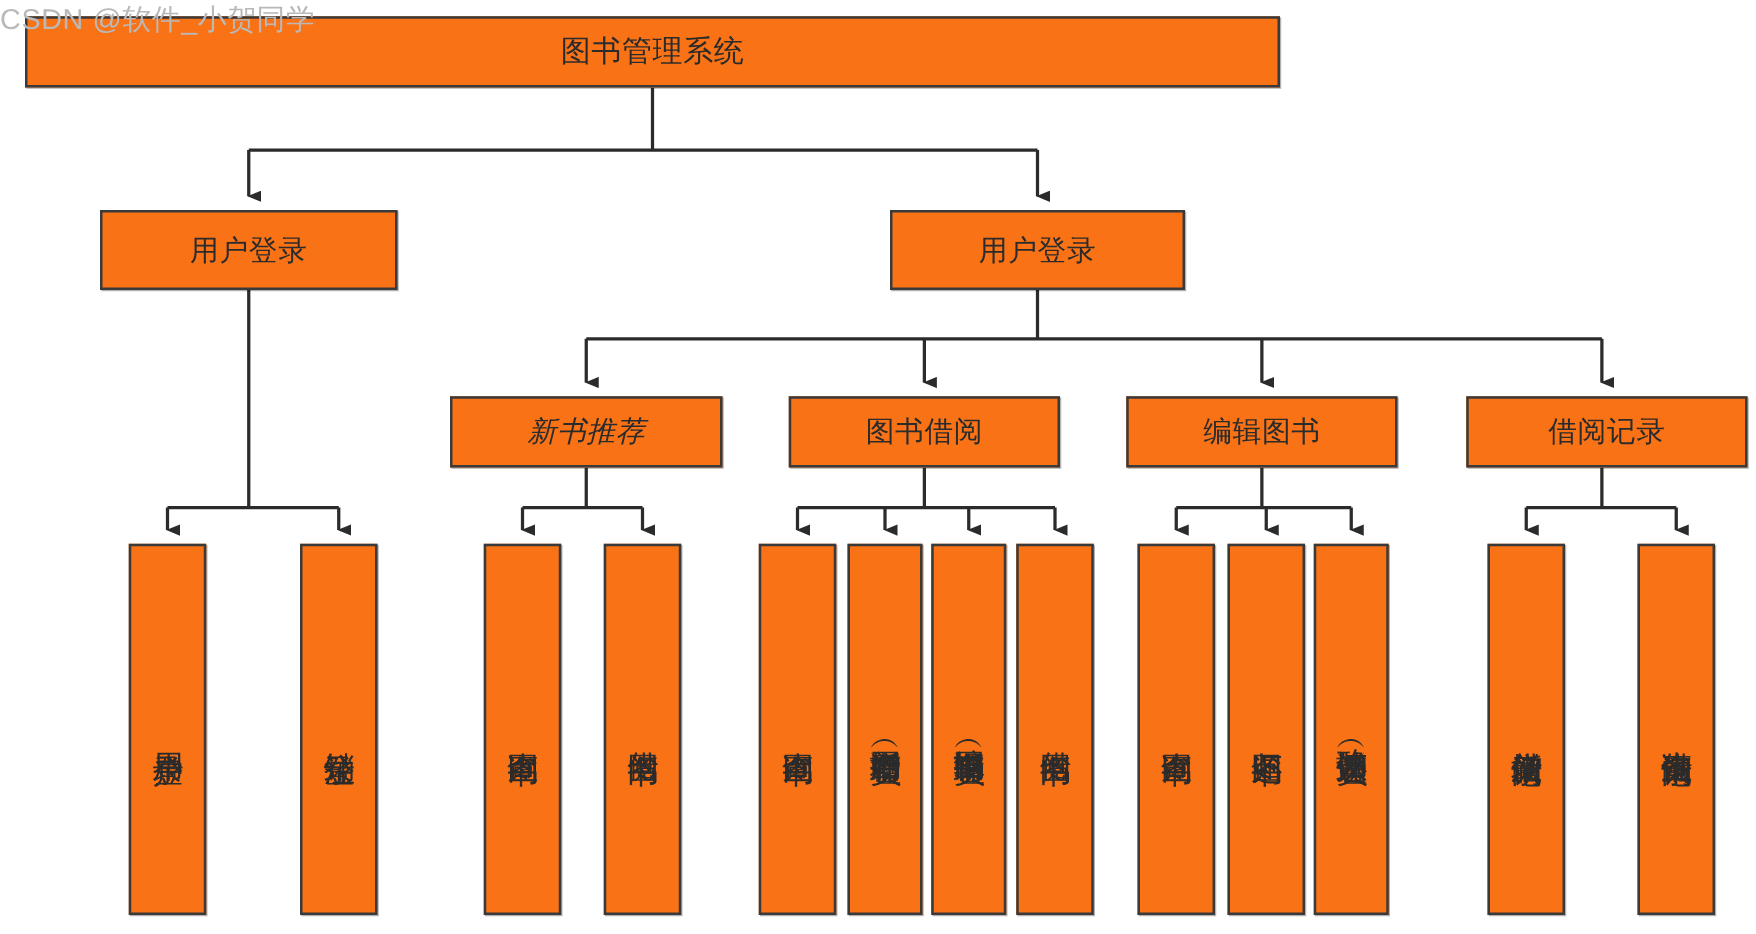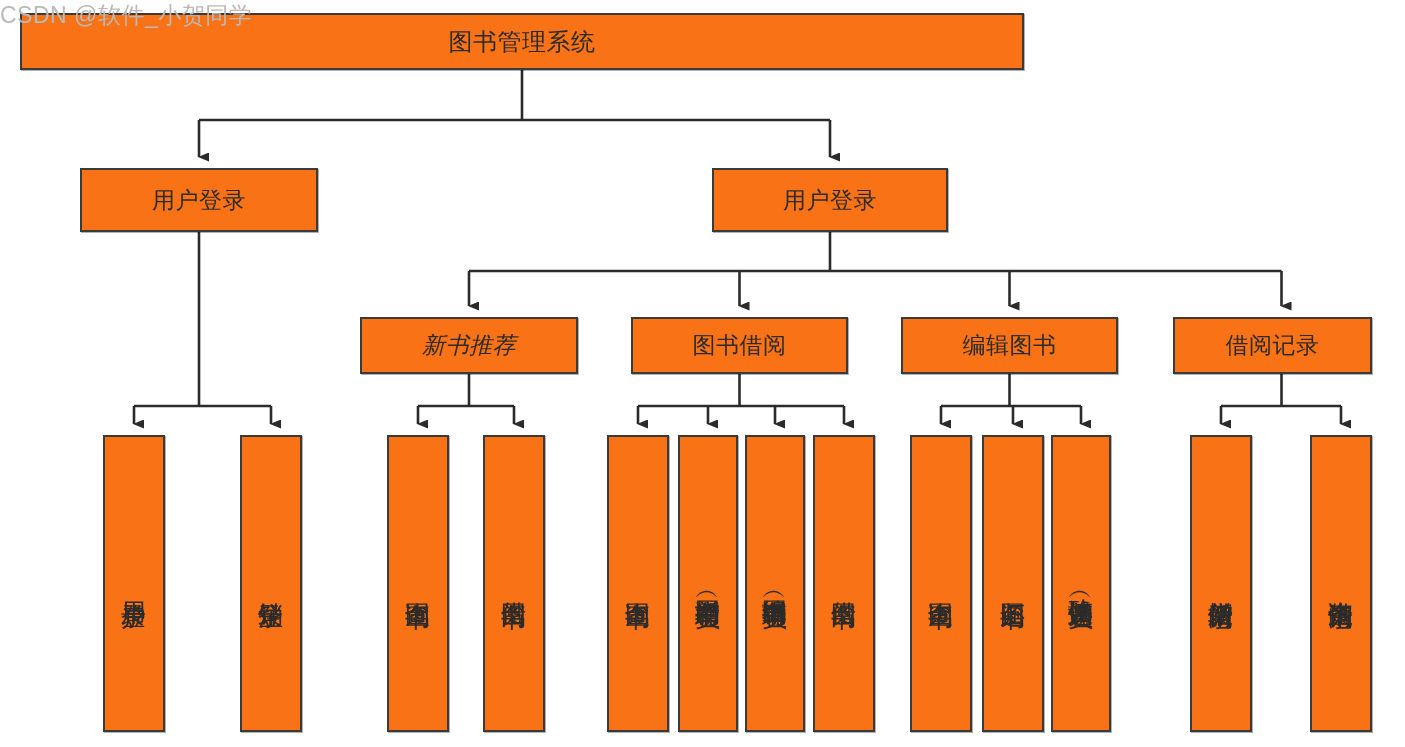--- a/index.html
+++ b/index.html
@@ -129,21 +129,21 @@
       </div>
       <div class="node horizontal" style="left: 360px; top: 317px; width: 218px; height: 57px; font-style: italic;">
         <span class="node-label">新书推荐</span>
       </div>
       <div class="node horizontal" style="left: 631px; top: 317px; width: 217px; height: 57px;">
         <span class="node-label">图书借阅</span>
       </div>
       <div class="node horizontal" style="left: 901px; top: 317px; width: 217px; height: 57px;">
         <span class="node-label">编辑图书</span>
       </div>
-      <div class="node horizontal" style="left: 1173px; top: 317px; width: 199px; height: 57px;">
+      <div class="node horizontal" style="left: 1173px; top: 317px; width: 225px; height: 57px;">
         <span class="node-label">借阅记录</span>
       </div>
       <div class="node vertical" style="left: 103px; top: 435px; width: 62px; height: 297px;">
         <span class="node-label">用户登录</span>
       </div>
       <div class="node vertical" style="left: 240px; top: 435px; width: 62px; height: 297px;">
         <span class="node-label">注销登录</span>
       </div>
       <div class="node vertical" style="left: 387px; top: 435px; width: 62px; height: 297px;">
         <span class="node-label">查询图书</span>

